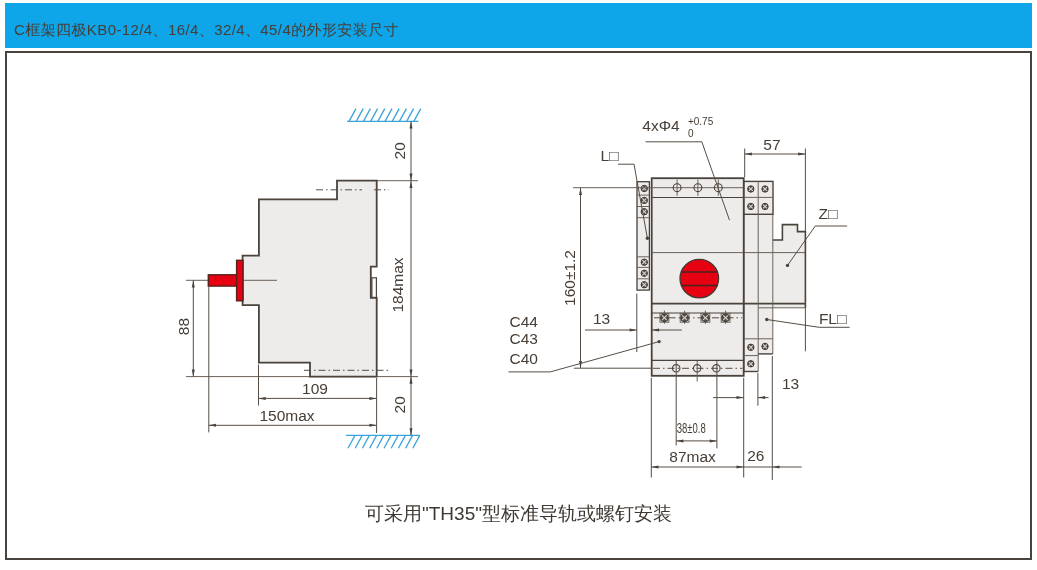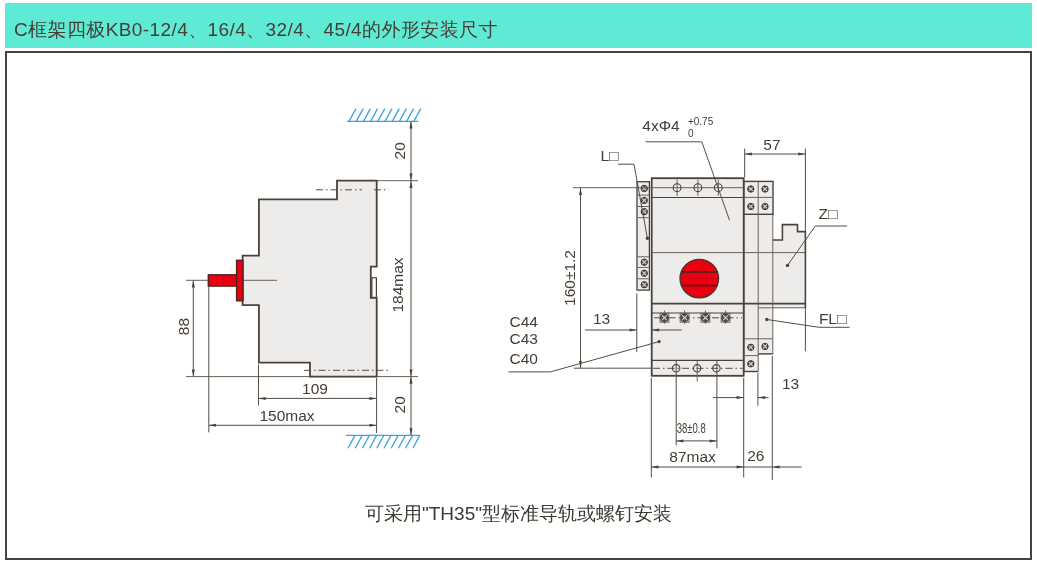--- a/index.html
+++ b/index.html
@@ -1,19 +1,19 @@
 <!DOCTYPE html>
 <html><head>
 <meta charset="utf-8">
 <style>
   html,body{margin:0;padding:0;background:#ffffff;}
   body{width:1037px;height:570px;position:relative;overflow:hidden;
        font-family:"Liberation Sans","DejaVu Sans",sans-serif;}
   #titlebar{position:absolute;left:5px;top:3px;width:1027px;height:45px;
-    background:#5eead4;color:#473e36;font-size:19px;}
+    background:#0ea5e9;color:#473e36;font-size:15px;}
   #titlebar .t{padding-left:9px;padding-top:17px;line-height:20px;letter-spacing:0.4px;}
   #frame{position:absolute;left:5px;top:51px;width:1023px;height:505px;
     border:2px solid #4a423c;background:#ffffff;}
   #caption{position:absolute;left:0;top:503px;width:1037px;text-align:center;
     color:#3f3831;font-size:19px;line-height:22px;}
   svg{position:absolute;left:0;top:0;}
   svg text{fill:#463d35;font-family:"Liberation Sans","DejaVu Sans",sans-serif;font-size:15.5px;}
   svg text.small{font-size:10px;}
   .ol{stroke:#4a423b;fill:none;}
   .tl{stroke:#6b6159;stroke-width:1;fill:none;}

